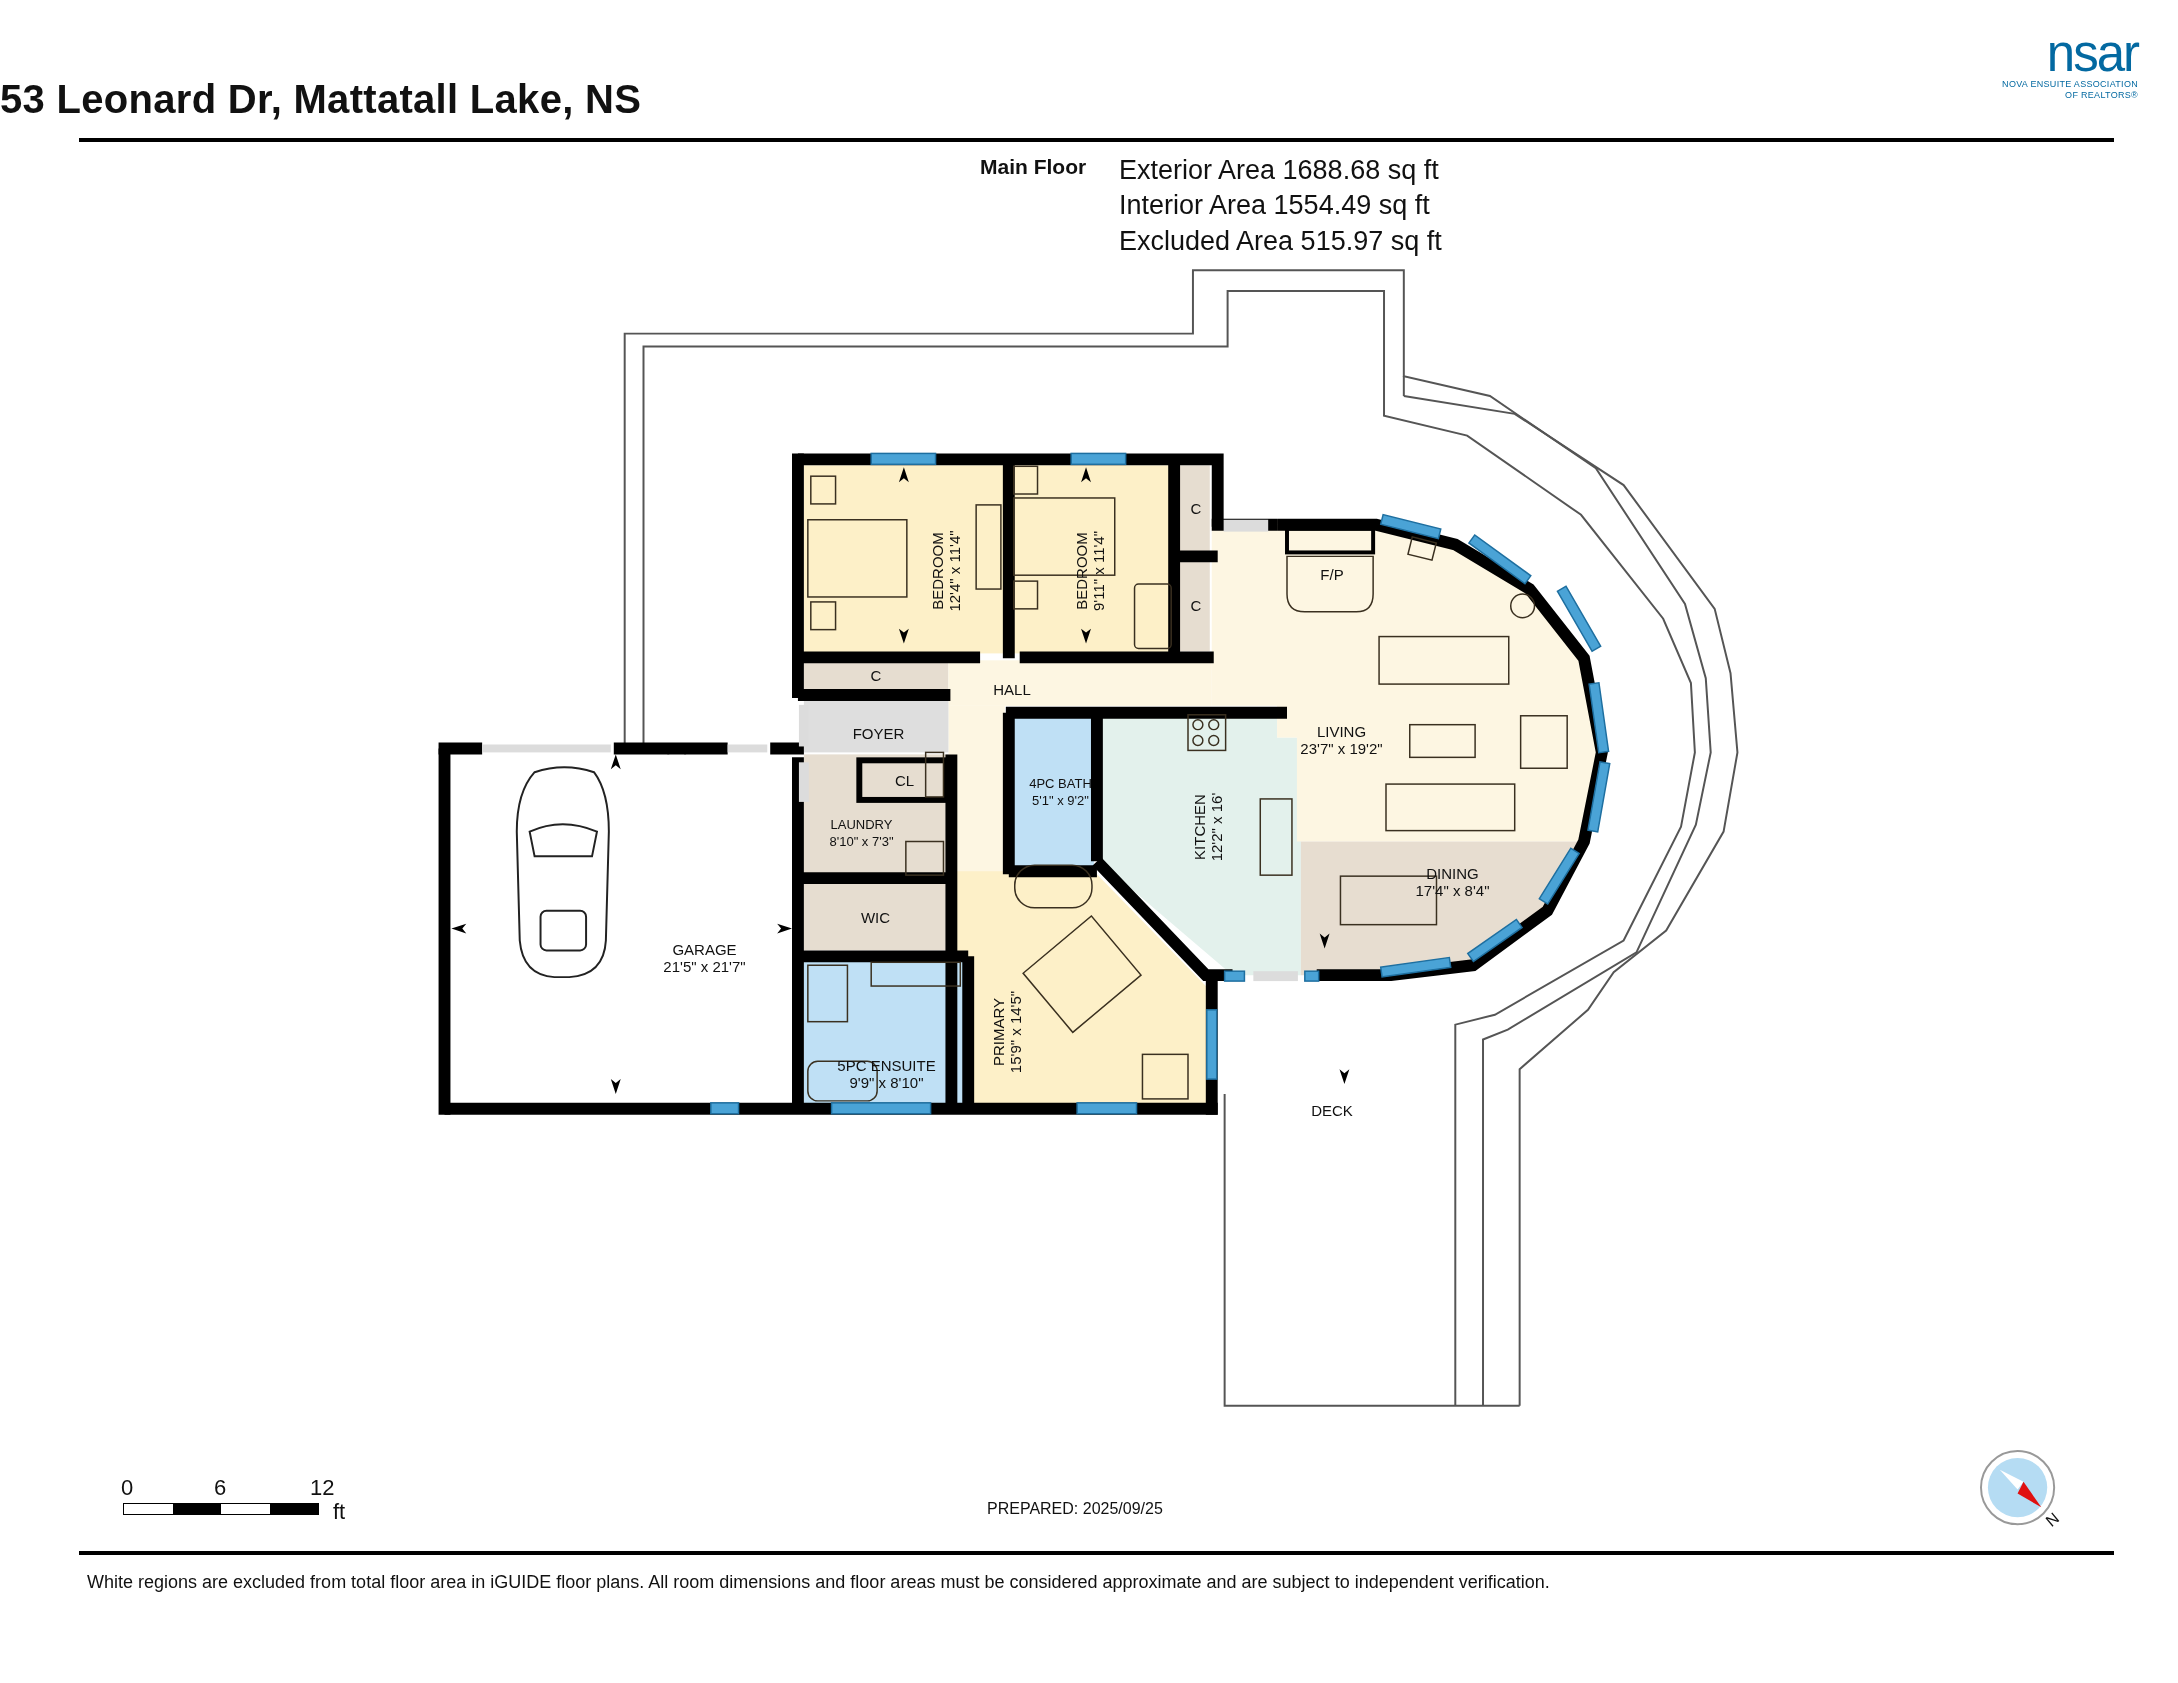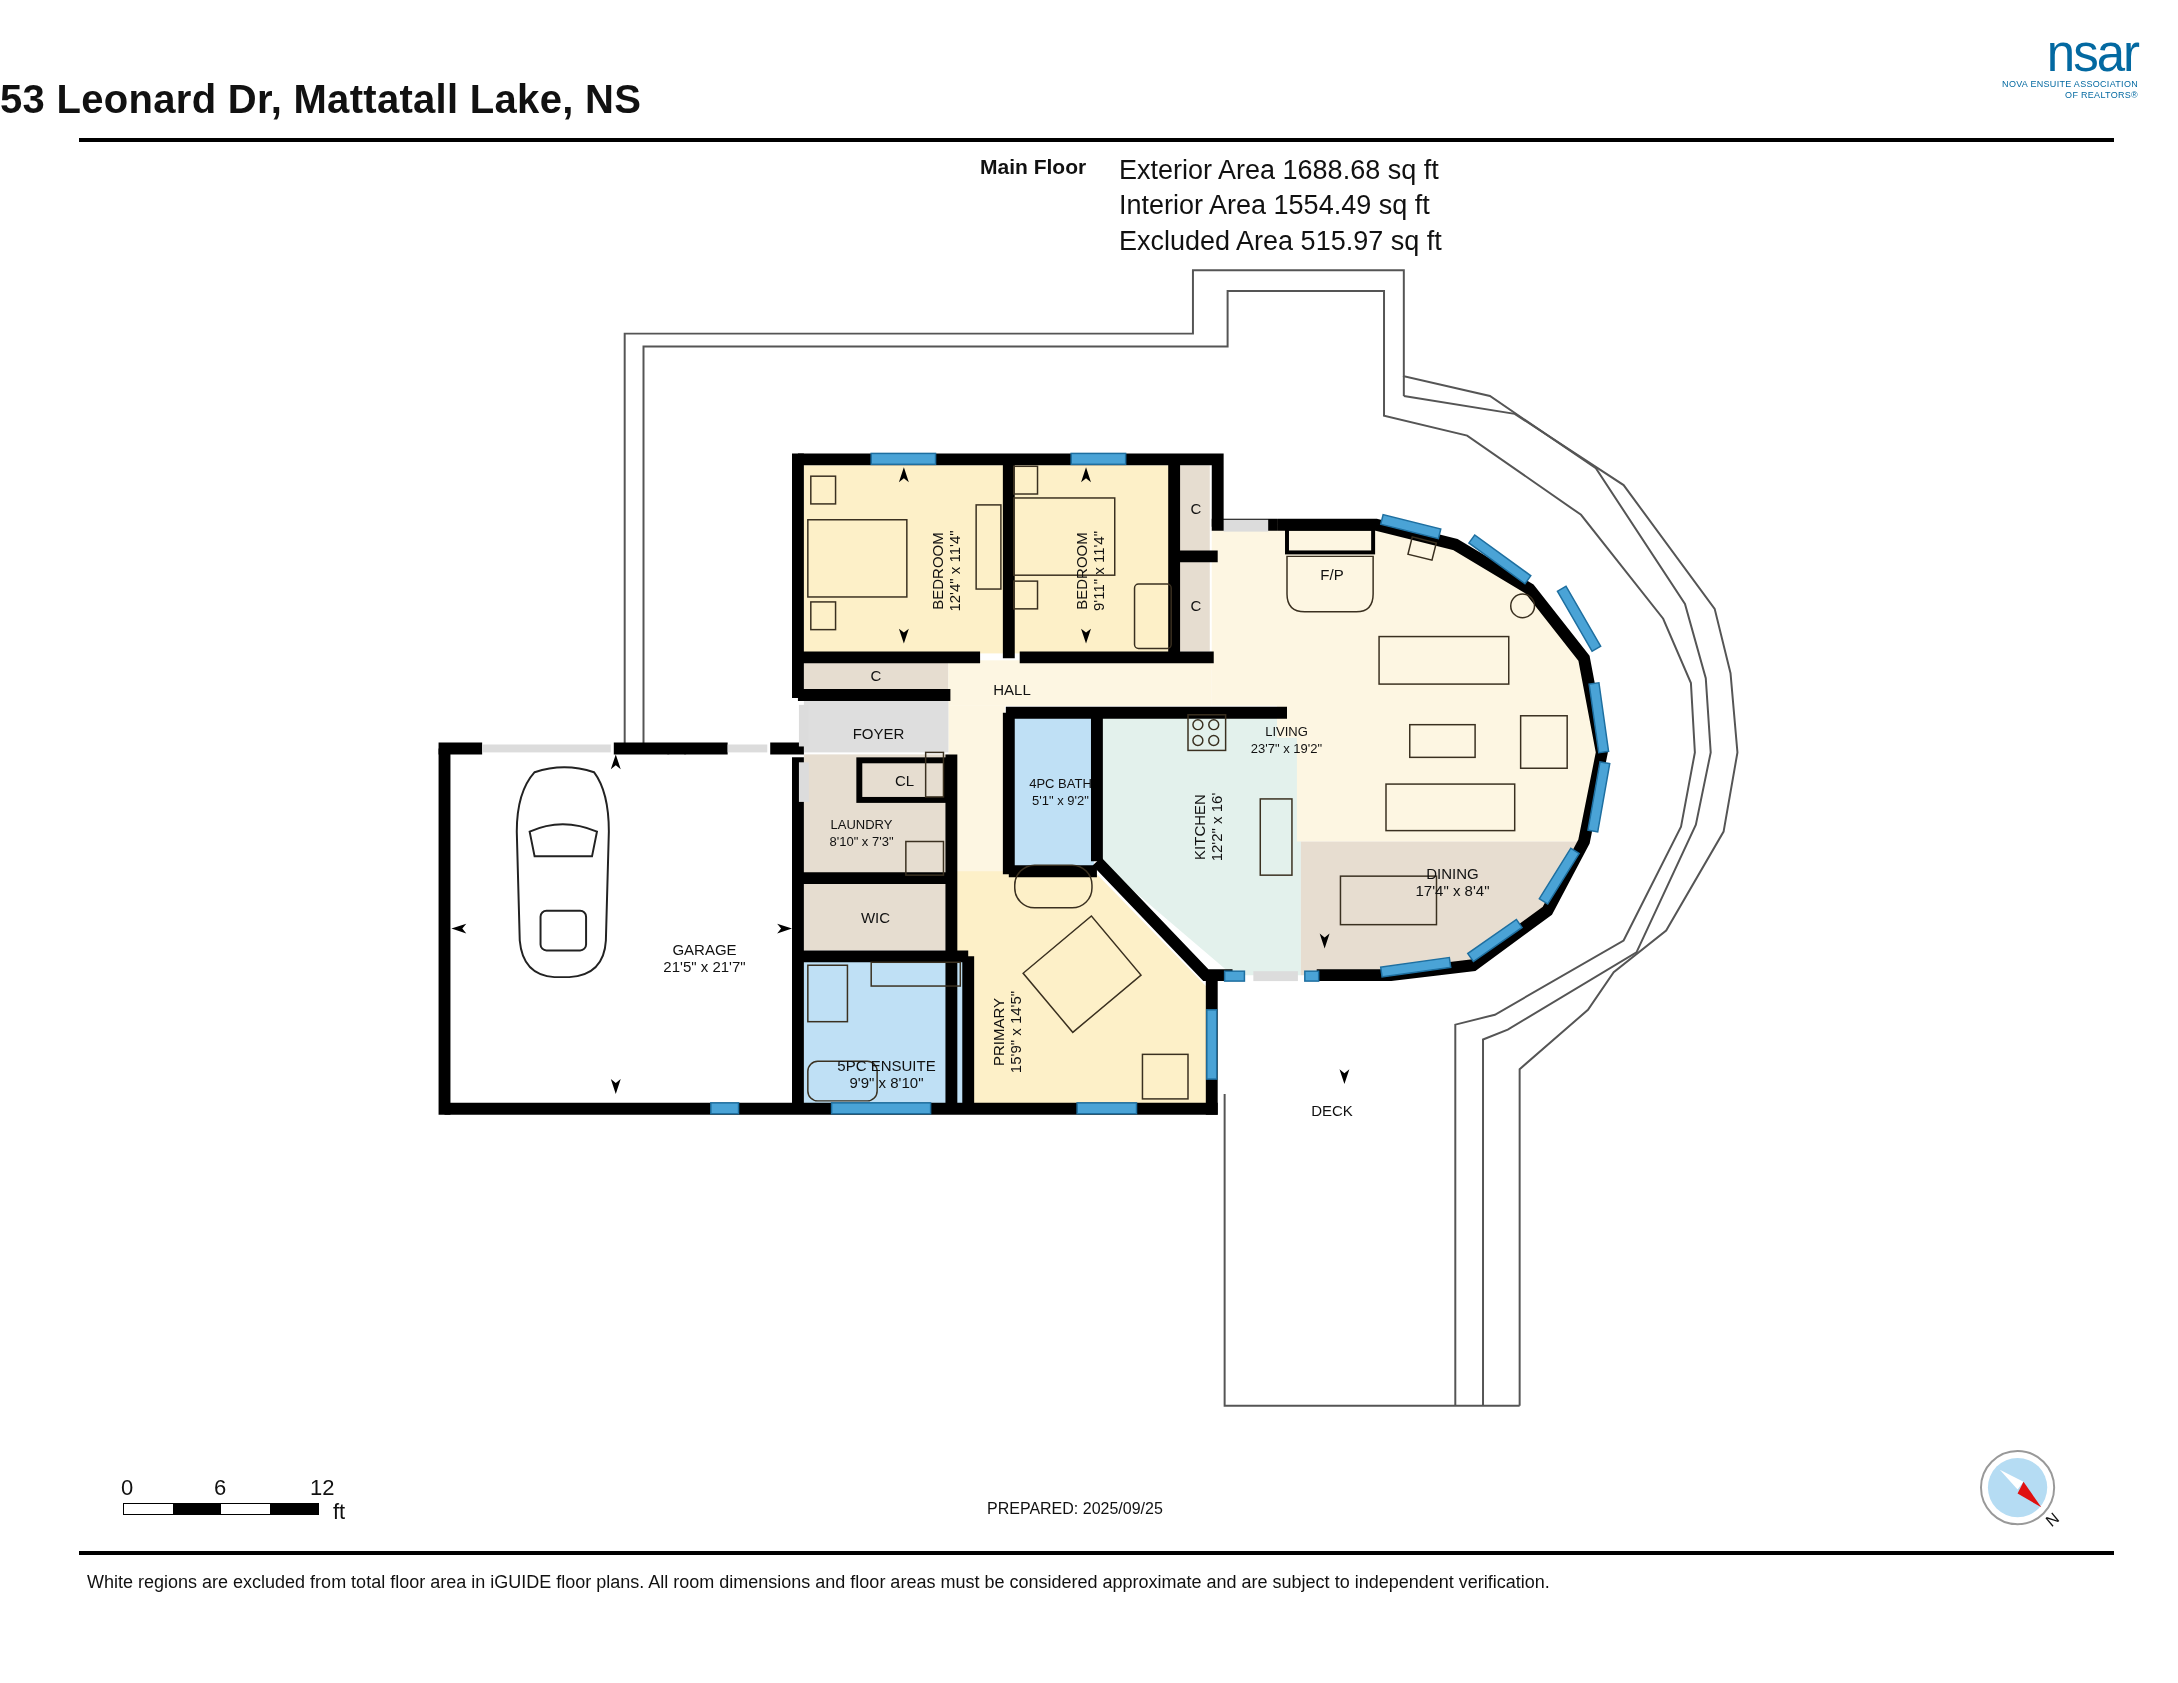--- a/index.html
+++ b/index.html
@@ -200,21 +200,21 @@
   <div>8'10" x 7'3"</div>
 </div>
 <div class="room-label" style="left:1015px; top:775px; width:79px; font-size:13px;padding-left:6px;">
   <div>4PC BATH</div>
   <div>5'1" x 9'2"</div>
 </div>
 <div class="room-label vert" style="left:1158px; top:810px; width:99px;">
   <div>KITCHEN</div>
   <div>12'2" x 16'</div>
 </div>
-<div class="room-label" style="left:1242px; top:723px; width:89px; font-size:13px;">
+<div class="room-label" style="left:1297px; top:723px; width:89px; font-size:15px;">
   <div>LIVING</div>
   <div>23'7" x 19'2"</div>
 </div>
 <div class="room-label" style="left:1403px; top:865px; width:99px;">
   <div>DINING</div>
   <div>17'4" x 8'4"</div>
 </div>
 <div class="room-label" style="left:853px; top:909px; width:45px;">WIC</div>
 <div class="room-label vert" style="left:952px; top:1015px; width:109px;">
   <div>PRIMARY</div>

